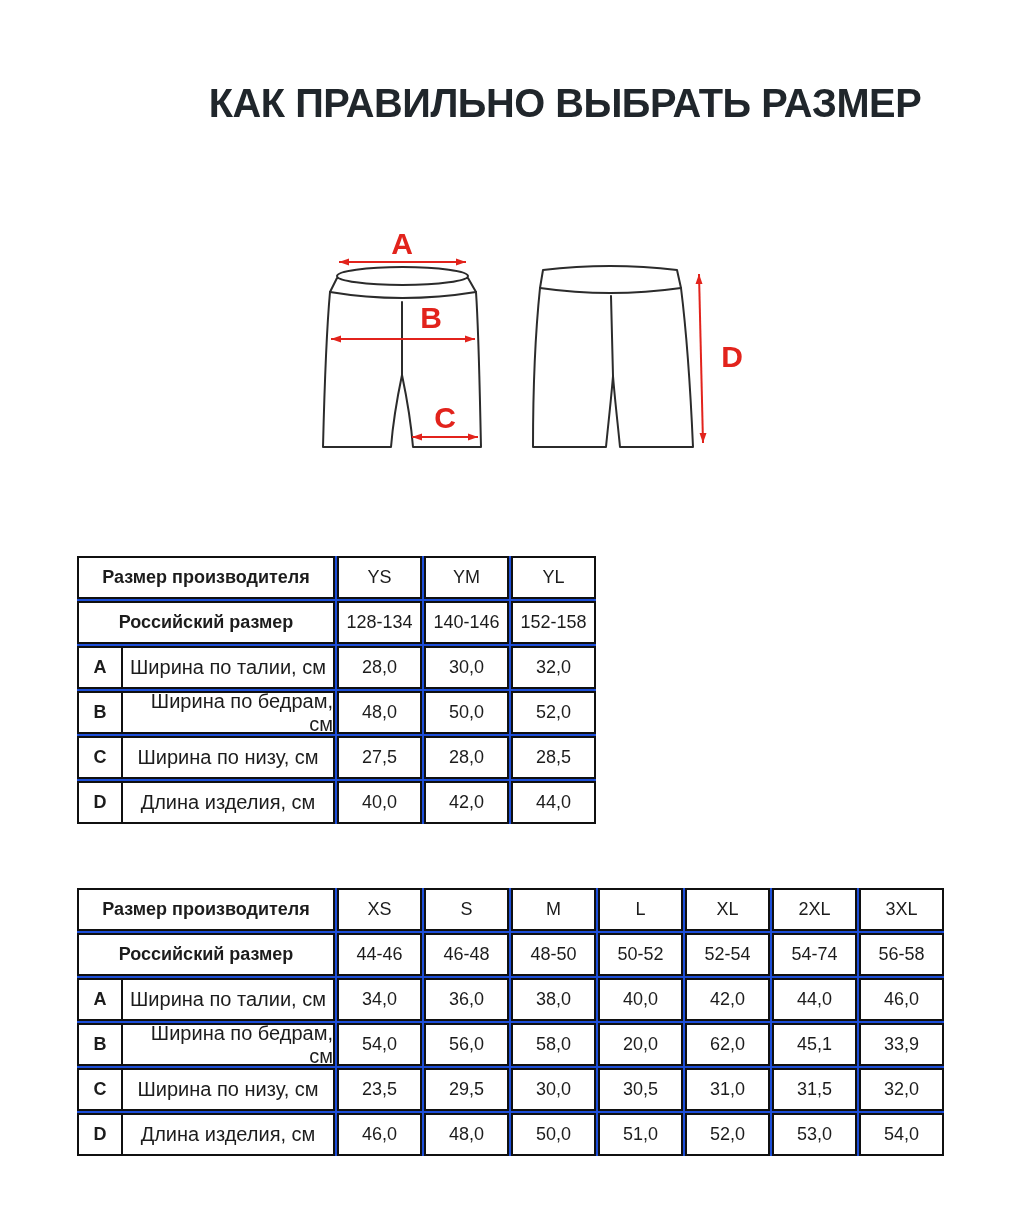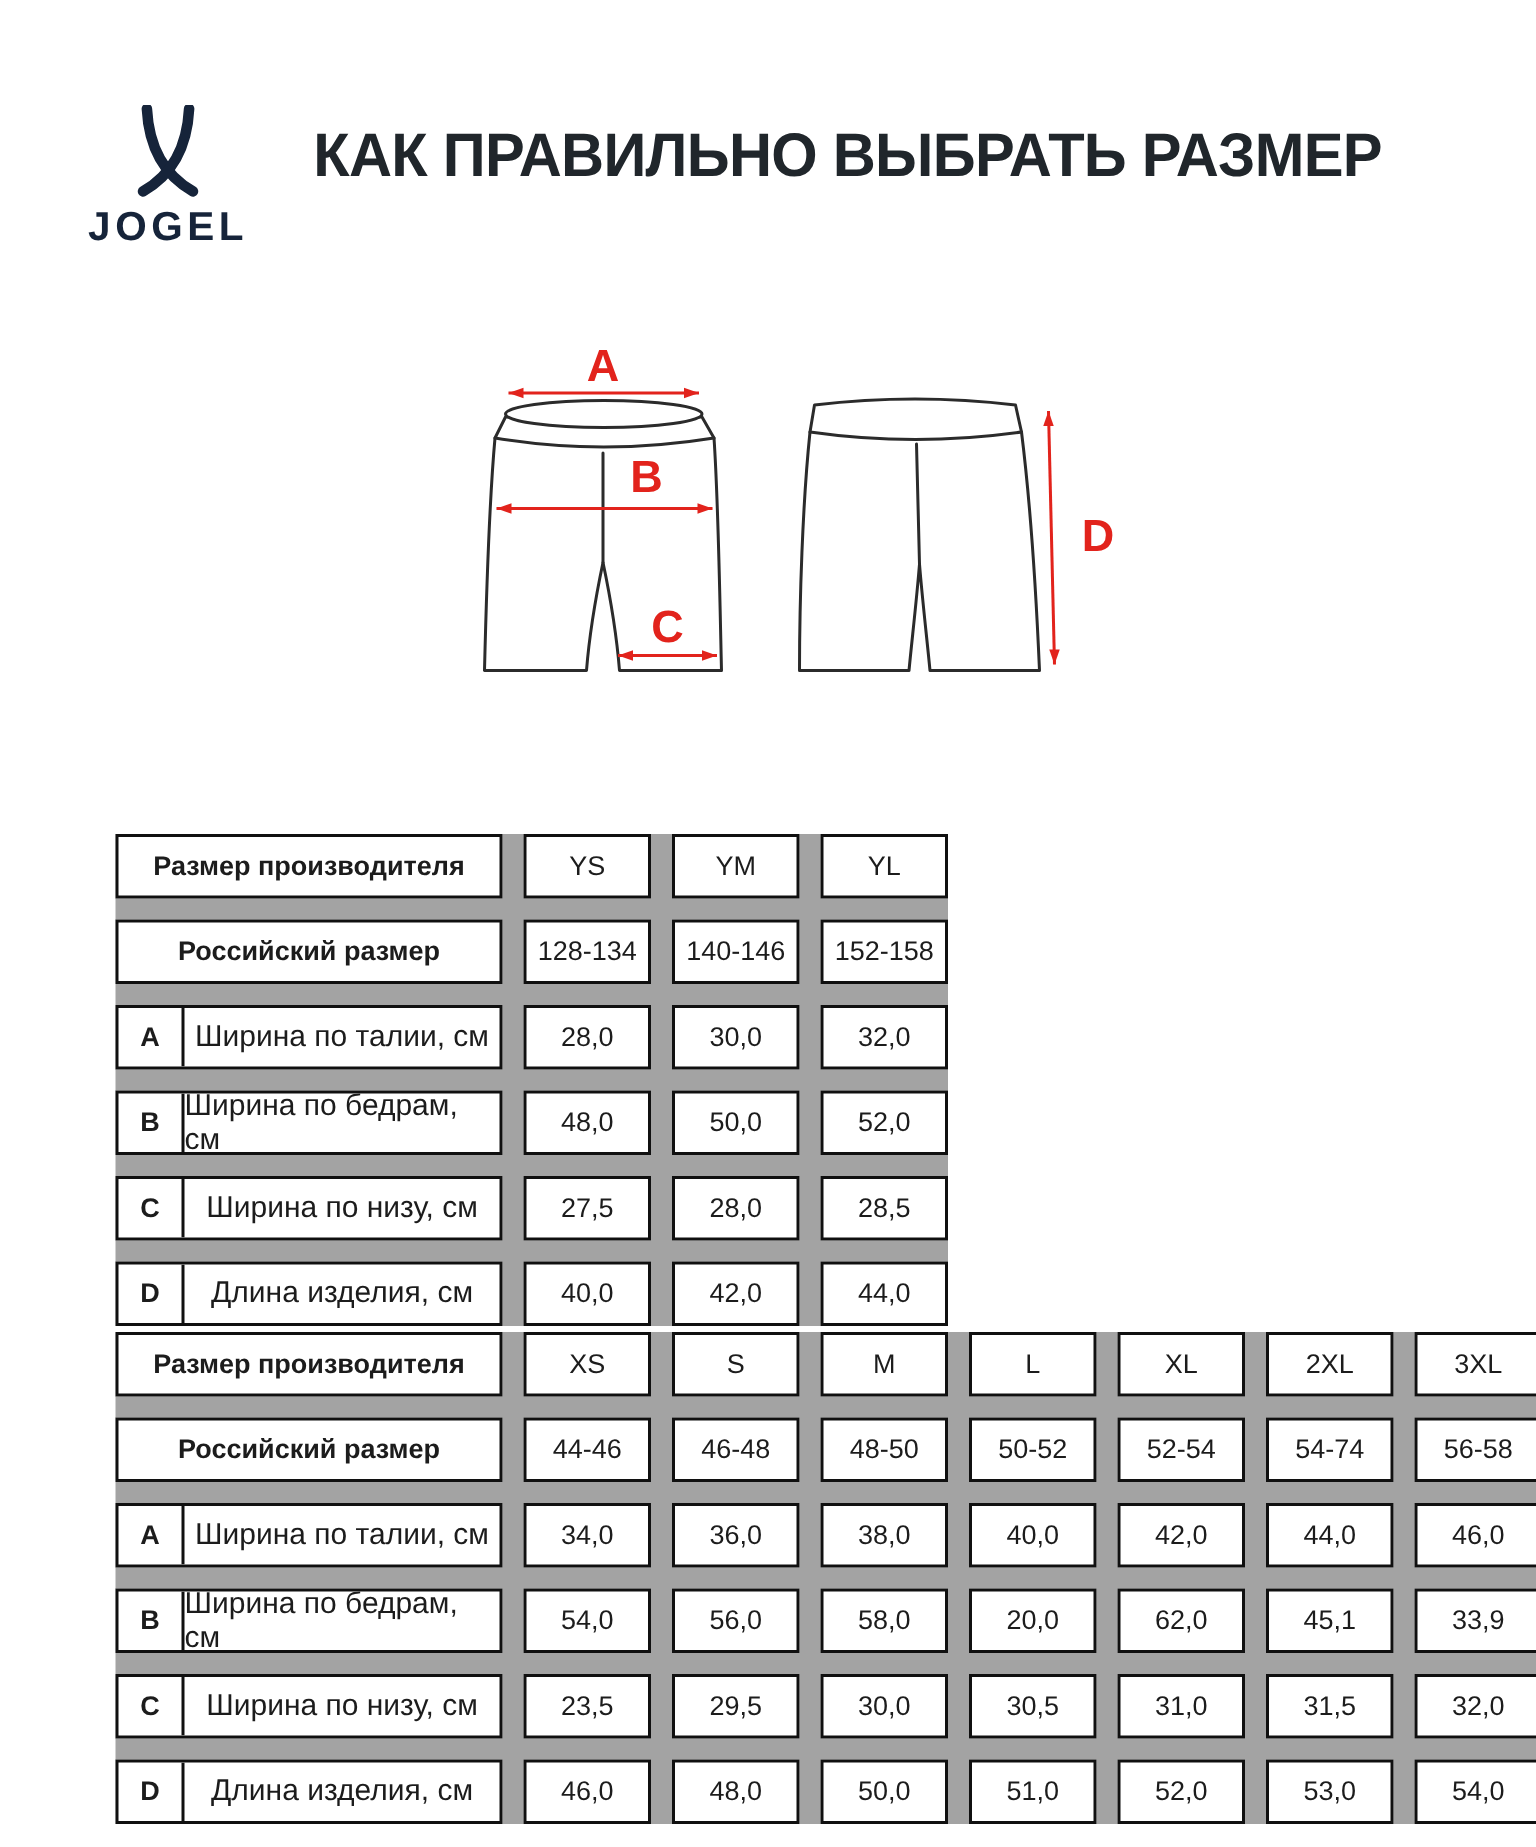--- a/index.html
+++ b/index.html
@@ -43,23 +43,24 @@
   .arrow-line{stroke:var(--red);stroke-width:2;fill:none;}
   .arrow-head{fill:var(--red);stroke:none;}
   .dim-label{
     fill:var(--red);
     font-family:"Liberation Sans","DejaVu Sans",sans-serif;
     font-size:30px;font-weight:600;
   }
   
   .tbl{
     position:absolute;left:77px;
-    display:grid;gap:14px;
+    display:grid;gap:2px;
     grid-auto-rows:43px;
-    background:#a3a3a3;
+    background:#1d4ed8;
+    text-align:right;
   }
   .t1{top:556px;grid-template-columns:258px repeat(3,85px);}
   .t2{top:888px;grid-template-columns:258px repeat(7,85px);}
   .c{
     border:2px solid var(--line);
     background:#ffffff;
     display:flex;align-items:center;justify-content:center;
     font-size:18px;color:#1c1c1c;
     overflow:hidden;
   }
@@ -75,27 +76,20 @@
     flex:1;align-self:stretch;
     display:flex;align-items:center;justify-content:center;
     font-size:20px;
   }
 </style>
 </head>
 <body>
 
 <div class="page">
 
-  <div class="logo">
-    <svg width="74" height="64" viewBox="0 0 100 100" aria-hidden="true">
-      <path d="M28,4 C30,42 44,72 76,90" fill="none" stroke="#16243a" stroke-width="11" stroke-linecap="round"></path>
-      <path d="M72,4 C70,42 56,72 24,90" fill="none" stroke="#16243a" stroke-width="11" stroke-linecap="round"></path>
-    </svg>
-    <div class="wordmark">JOGEL</div>
-  </div>
 
   <h1 class="title">КАК ПРАВИЛЬНО ВЫБРАТЬ РАЗМЕР</h1>
 
   <div class="diagram">
     <svg width="430" height="232" viewBox="0 0 430 232">
 
       <g>
         <path class="outline" d="M12,66 C8,110 6,180 5,221 L73,221 C75,196 80,168 84,149 C88,168 93,196 95,221 L163,221 C162,180 161,110 158,66 L150,52 L19,52 Z"></path>
         <ellipse class="outline" cx="84.5" cy="50" rx="65.5" ry="9"></ellipse>
         <path class="seam" d="M12,66 Q84,78 158,66"></path>

